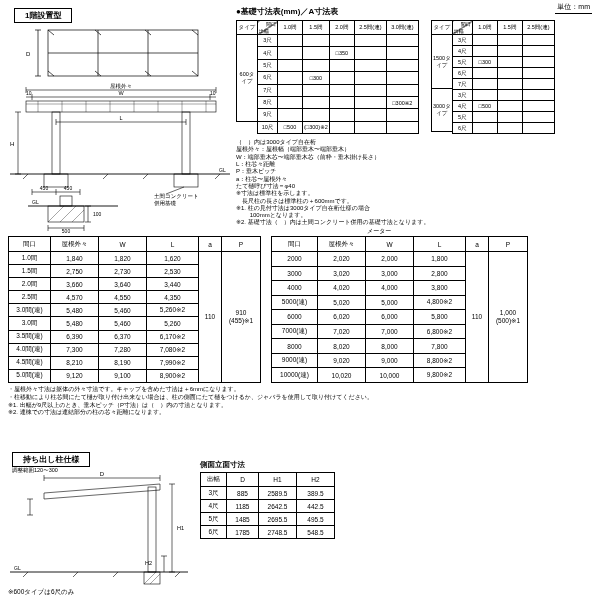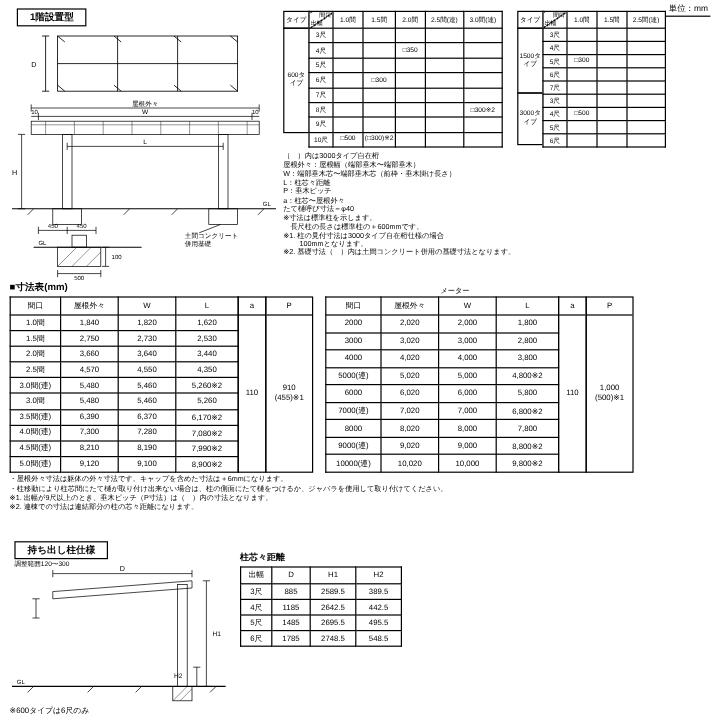--- a/index.html
+++ b/index.html
@@ -149,20 +149,21 @@
       <text x="146" y="116" font-size="5.5">土間コンクリート</text>
       <text x="146" y="123" font-size="5.5">併用基礎</text>
       <text x="24" y="122" font-size="5">GL</text>
       <text x="58" y="151" font-size="5" text-anchor="middle">500</text>
       <text x="85" y="134" font-size="5">100</text>
     </g>
   </svg>
 </div>
 
 <div class="abs" style="left:236px;top:6px;width:358px;">
+  <div class="sec-title">●基礎寸法表(mm)／A寸法表</div>
   <div class="basis-tables">
 
     <div style="display:flex;">
       <div class="type-col">
         <div class="type-head">タイプ</div>
         <div class="type-cell" style="height:88px;">600タイプ</div>
       </div>
       <table class="spec basis-t">
         <colgroup>
             <col style="width:20px">
@@ -349,21 +350,20 @@
       <div>たて樋呼び寸法＝φ40</div>
       <div>※寸法は標準柱を示します。</div>
       <div>　長尺柱の長さは標準柱の＋600mmです。</div>
       <div>※1. 柱の見付寸法は3000タイプ自在桁仕様の場合</div>
       <div>　　 100mmとなります。</div>
       <div>※2. 基礎寸法（　）内は土間コンクリート併用の基礎寸法となります。</div>
     </div>
 </div>
 
 <div class="abs" style="left:8px;top:234px;width:584px;">
-  <div class="sec-title">■寸法表(mm)</div>
   <div class="main-tables">
 
     <div class="half-flex">
       <table class="spec main-t">
         <colgroup>
             <col style="width:42px">
             <col style="width:48px">
             <col style="width:48px">
             <col style="width:52px">
           </colgroup>
@@ -583,21 +583,21 @@
       <text x="94" y="12" font-size="6" text-anchor="middle">D</text>
       <text x="169" y="66" font-size="5.5">H1</text>
       <text x="144" y="101" font-size="5.5" text-anchor="end">H2</text>
       <text x="6" y="106" font-size="5">GL</text>
     </g>
   </svg>
 </div>
 <div class="abs bottom-note" style="left:8px;top:588px;">※600タイプは6尺のみ</div>
 
 <div class="abs" style="left:200px;top:460px;">
-  <div class="side-title">柱芯々距離</div>
+  <div class="side-title">側面立面寸法</div>
   <table class="spec side-t">
     <colgroup>
         <col style="width:26px">
         <col style="width:32px">
         <col style="width:38px">
         <col style="width:38px">
       </colgroup>
     <thead>
       <tr>
         <th>出幅</th>

